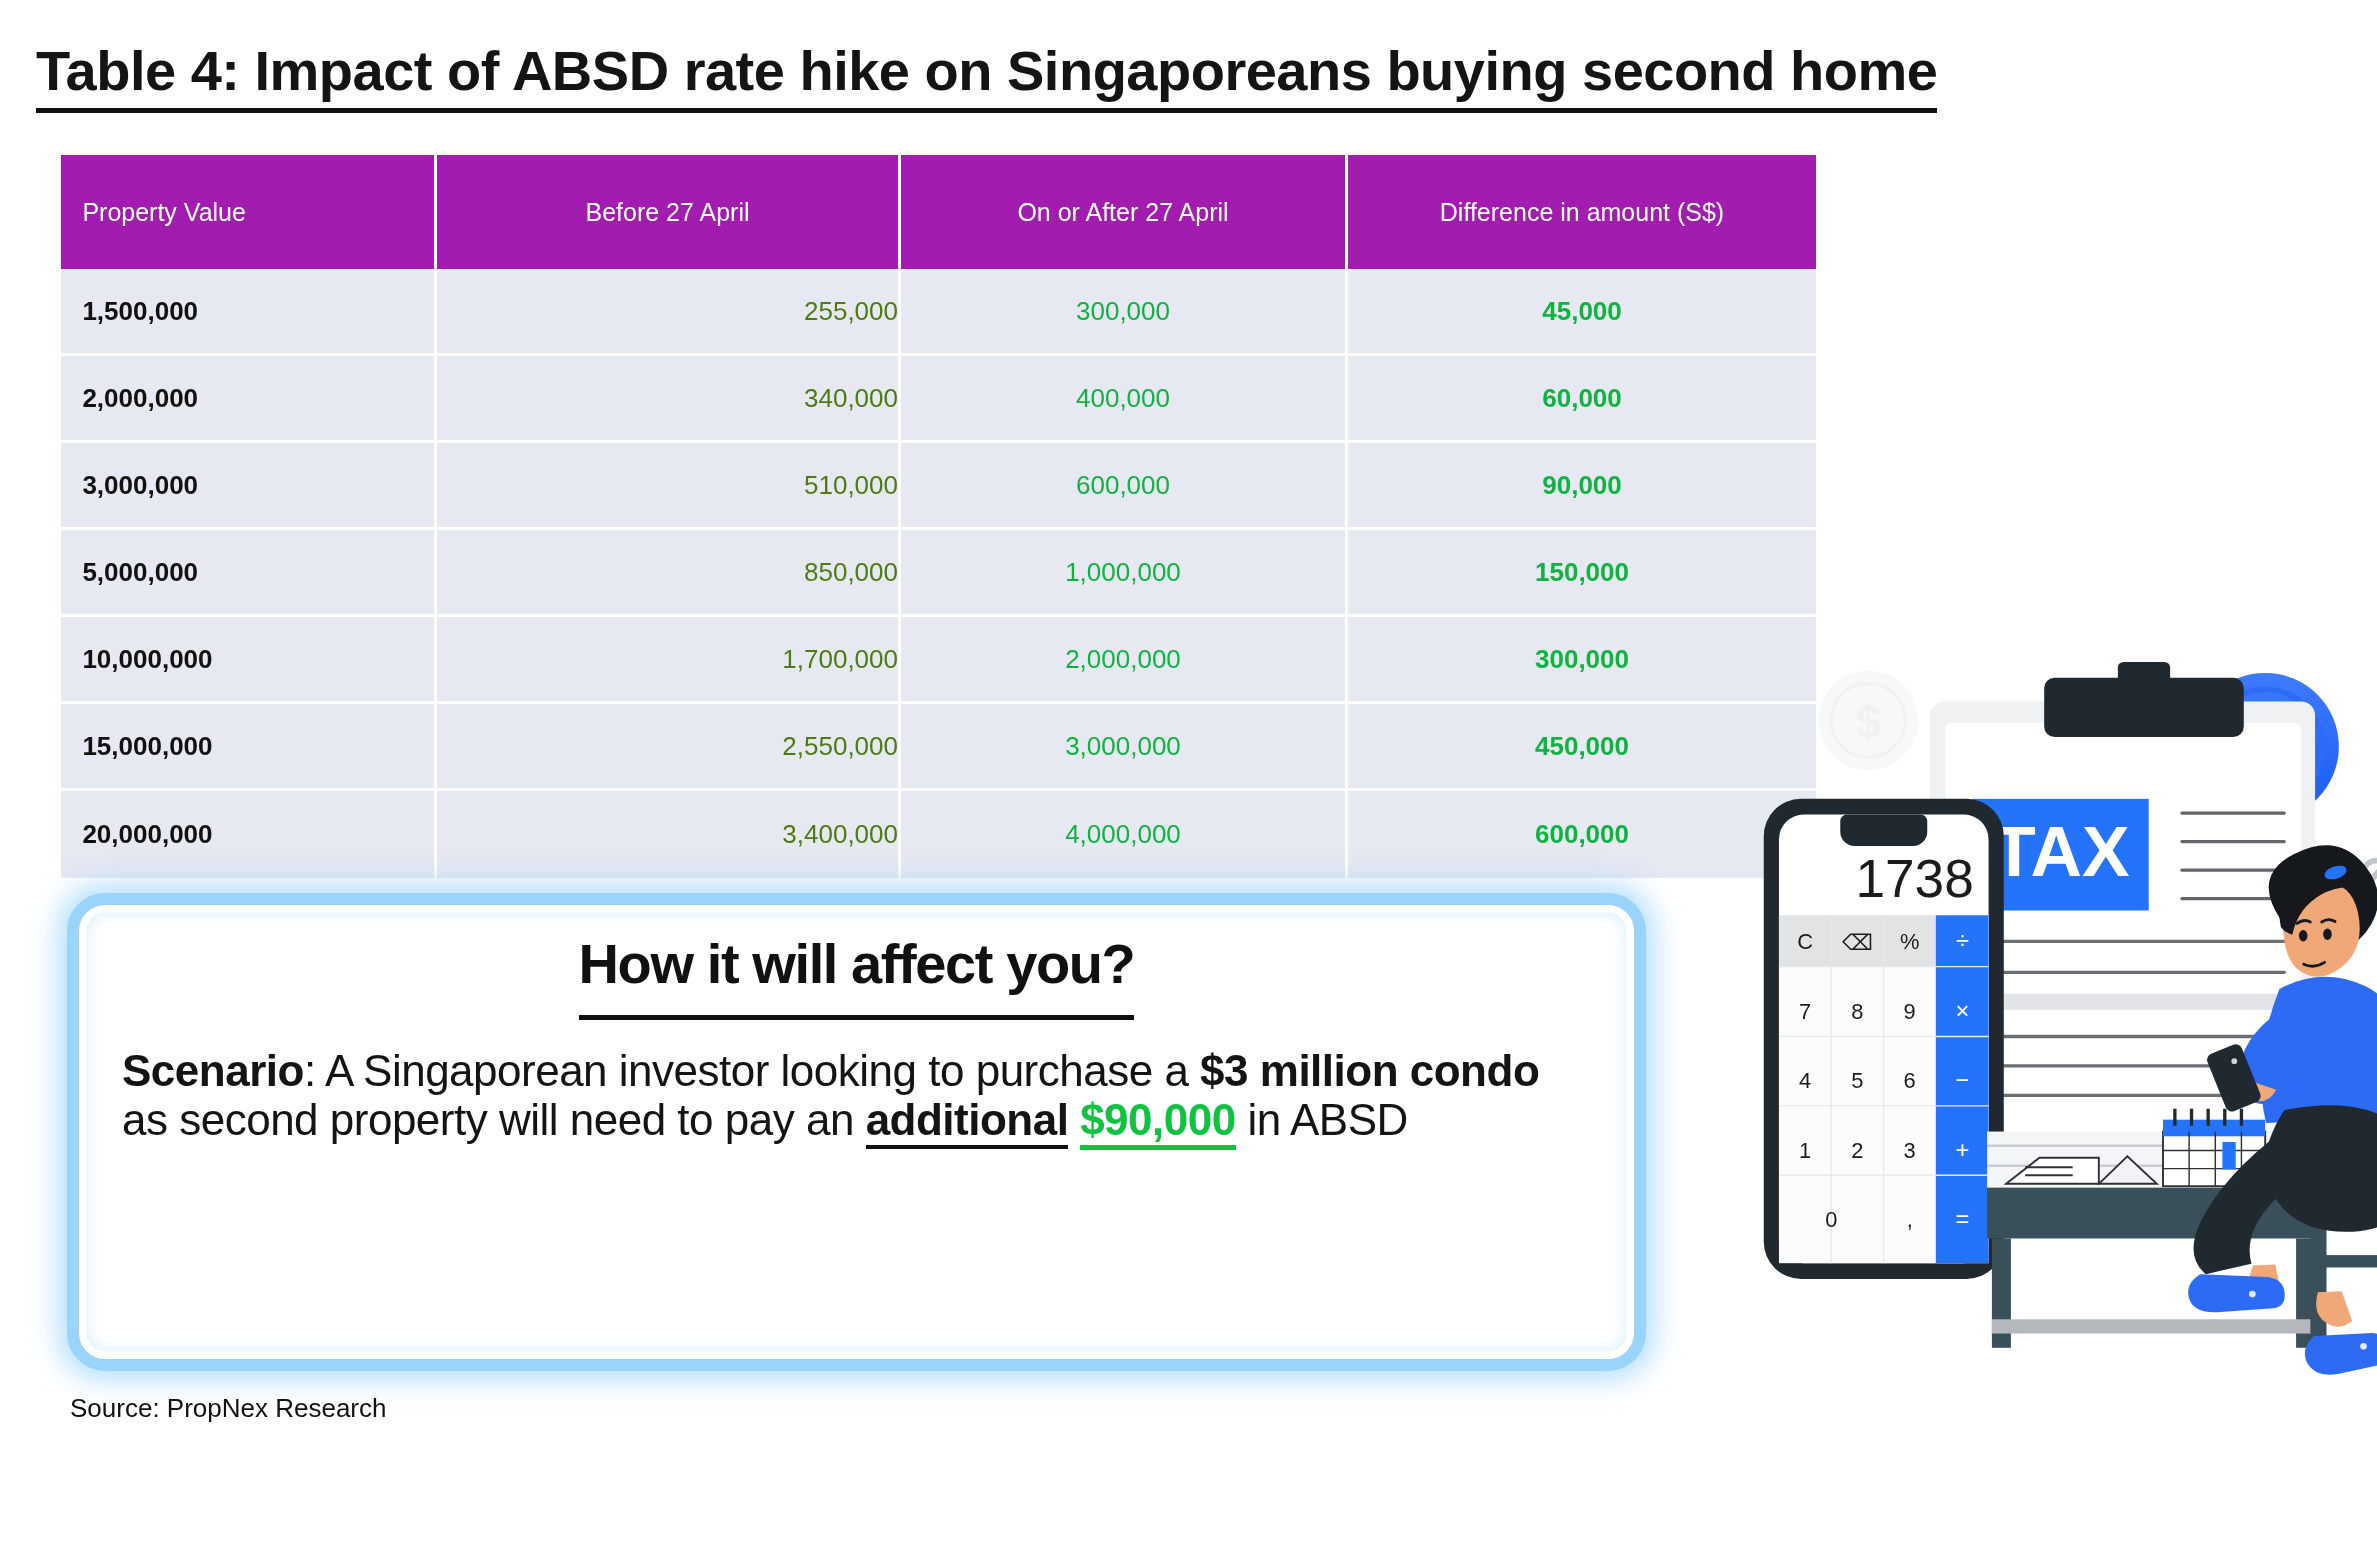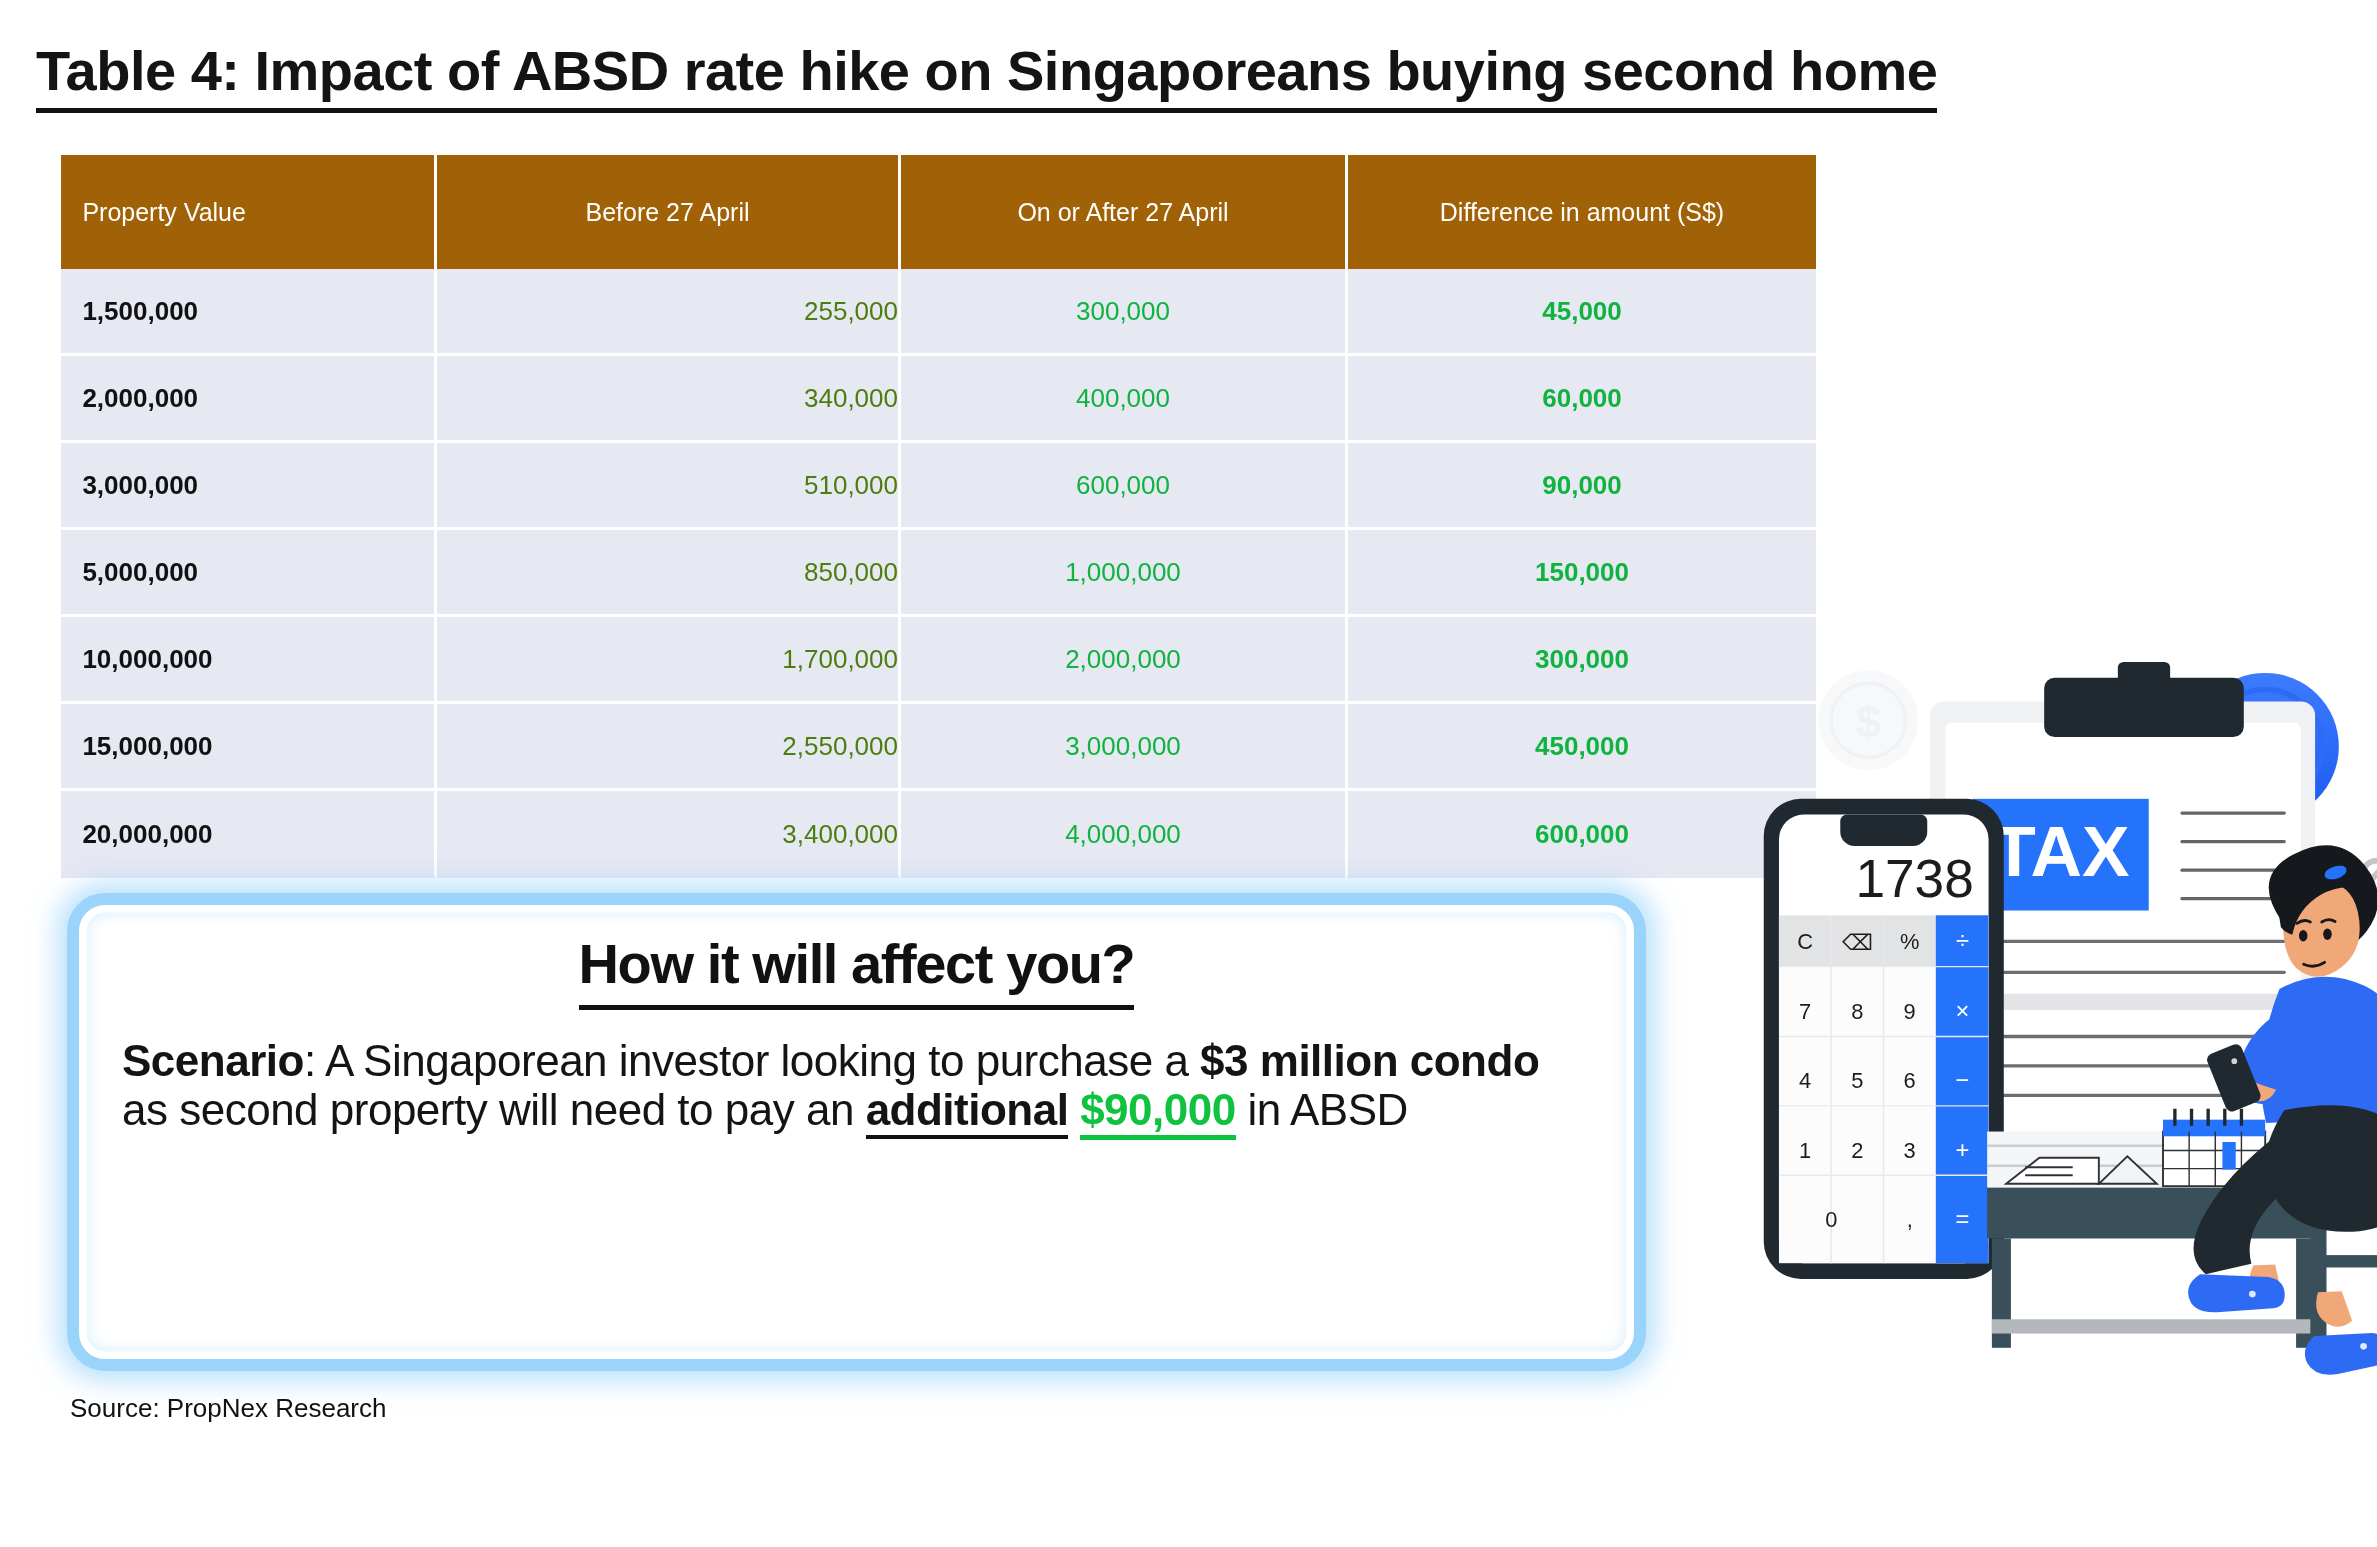--- a/index.html
+++ b/index.html
@@ -32,21 +32,21 @@
     width:1755px;
     border-collapse:separate;
     border-spacing:0;
   }
   #absd-table col.c1 { width:376px; }
   #absd-table col.c2 { width:464px; }
   #absd-table col.c3 { width:447px; }
   #absd-table col.c4 { width:468px; }
 
   #absd-table thead th {
-    background:#a16207;
+    background:#a21caf;
     color:#ffffff;
     font-size:25px;
     font-weight:normal;
     height:114px;
     vertical-align:middle;
     border-right:3.3px solid #ffffff;
     font-stretch:condensed;
   }
   #absd-table thead th:last-child { border-right:none; }
   #absd-table thead th.left { text-align:left; padding-left:21.4px; }
@@ -88,21 +88,21 @@
     text-align:center;
     font-size:56px;
     font-weight:bold;
     letter-spacing:-1.4px;
     color:#111111;
     display:block;
     margin-top:2.9px;
   }
   #callout-heading span {
     border-bottom:5.2px solid #111111;
-    padding-bottom:9px;
+    padding-bottom:19px;
     display:inline-block;
   }
   #callout-body {
     margin-top:26px;
     font-size:44px;
     line-height:1.12;
     color:#141414;
     font-weight:normal;
     letter-spacing:-0.5px;
   }

